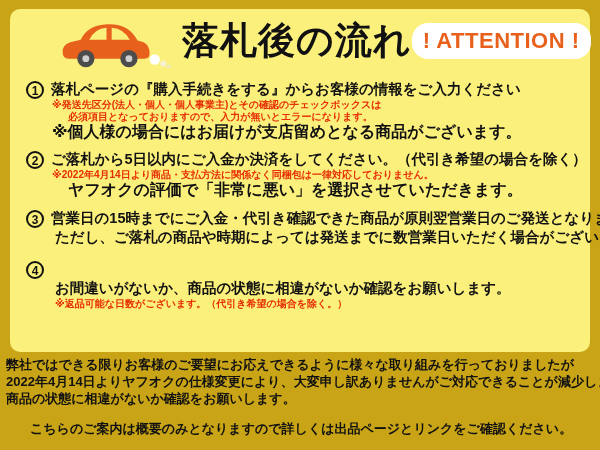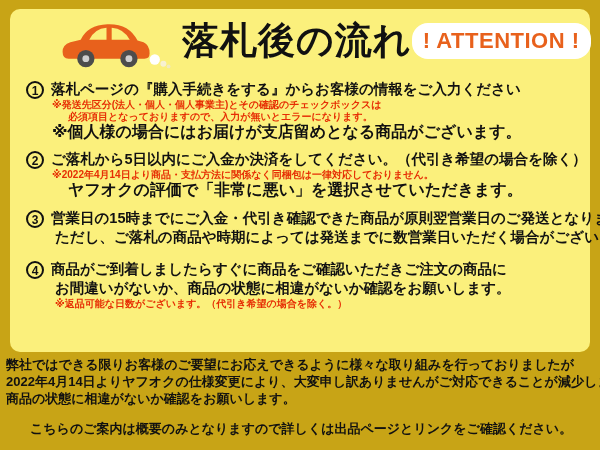--- a/index.html
+++ b/index.html
@@ -102,21 +102,20 @@
         <div class="step-head">
           <span class="num">3</span>
           <span class="head-text">営業日の15時までにご入金・代引き確認できた商品が原則翌営業日のご発送となります。</span>
         </div>
         <div class="cont">ただし、ご落札の商品や時期によっては発送までに数営業日いただく場合がございます。</div>
       </div>
 
       <div class="step">
         <div class="step-head">
           <span class="num">4</span>
-          <span class="head-text">商品がご到着しましたらすぐに商品をご確認いただきご注文の商品に</span>
         </div>
         <div class="cont">お間違いがないか、商品の状態に相違がないか確認をお願いします。</div>
         <div class="note red" style="padding-left:29px">※返品可能な日数がございます。（代引き希望の場合を除く。）</div>
       </div>
 
     </div>
   </div>
 
   <div class="footer">
     <div>弊社ではできる限りお客様のご要望にお応えできるように様々な取り組みを行っておりましたが</div>

